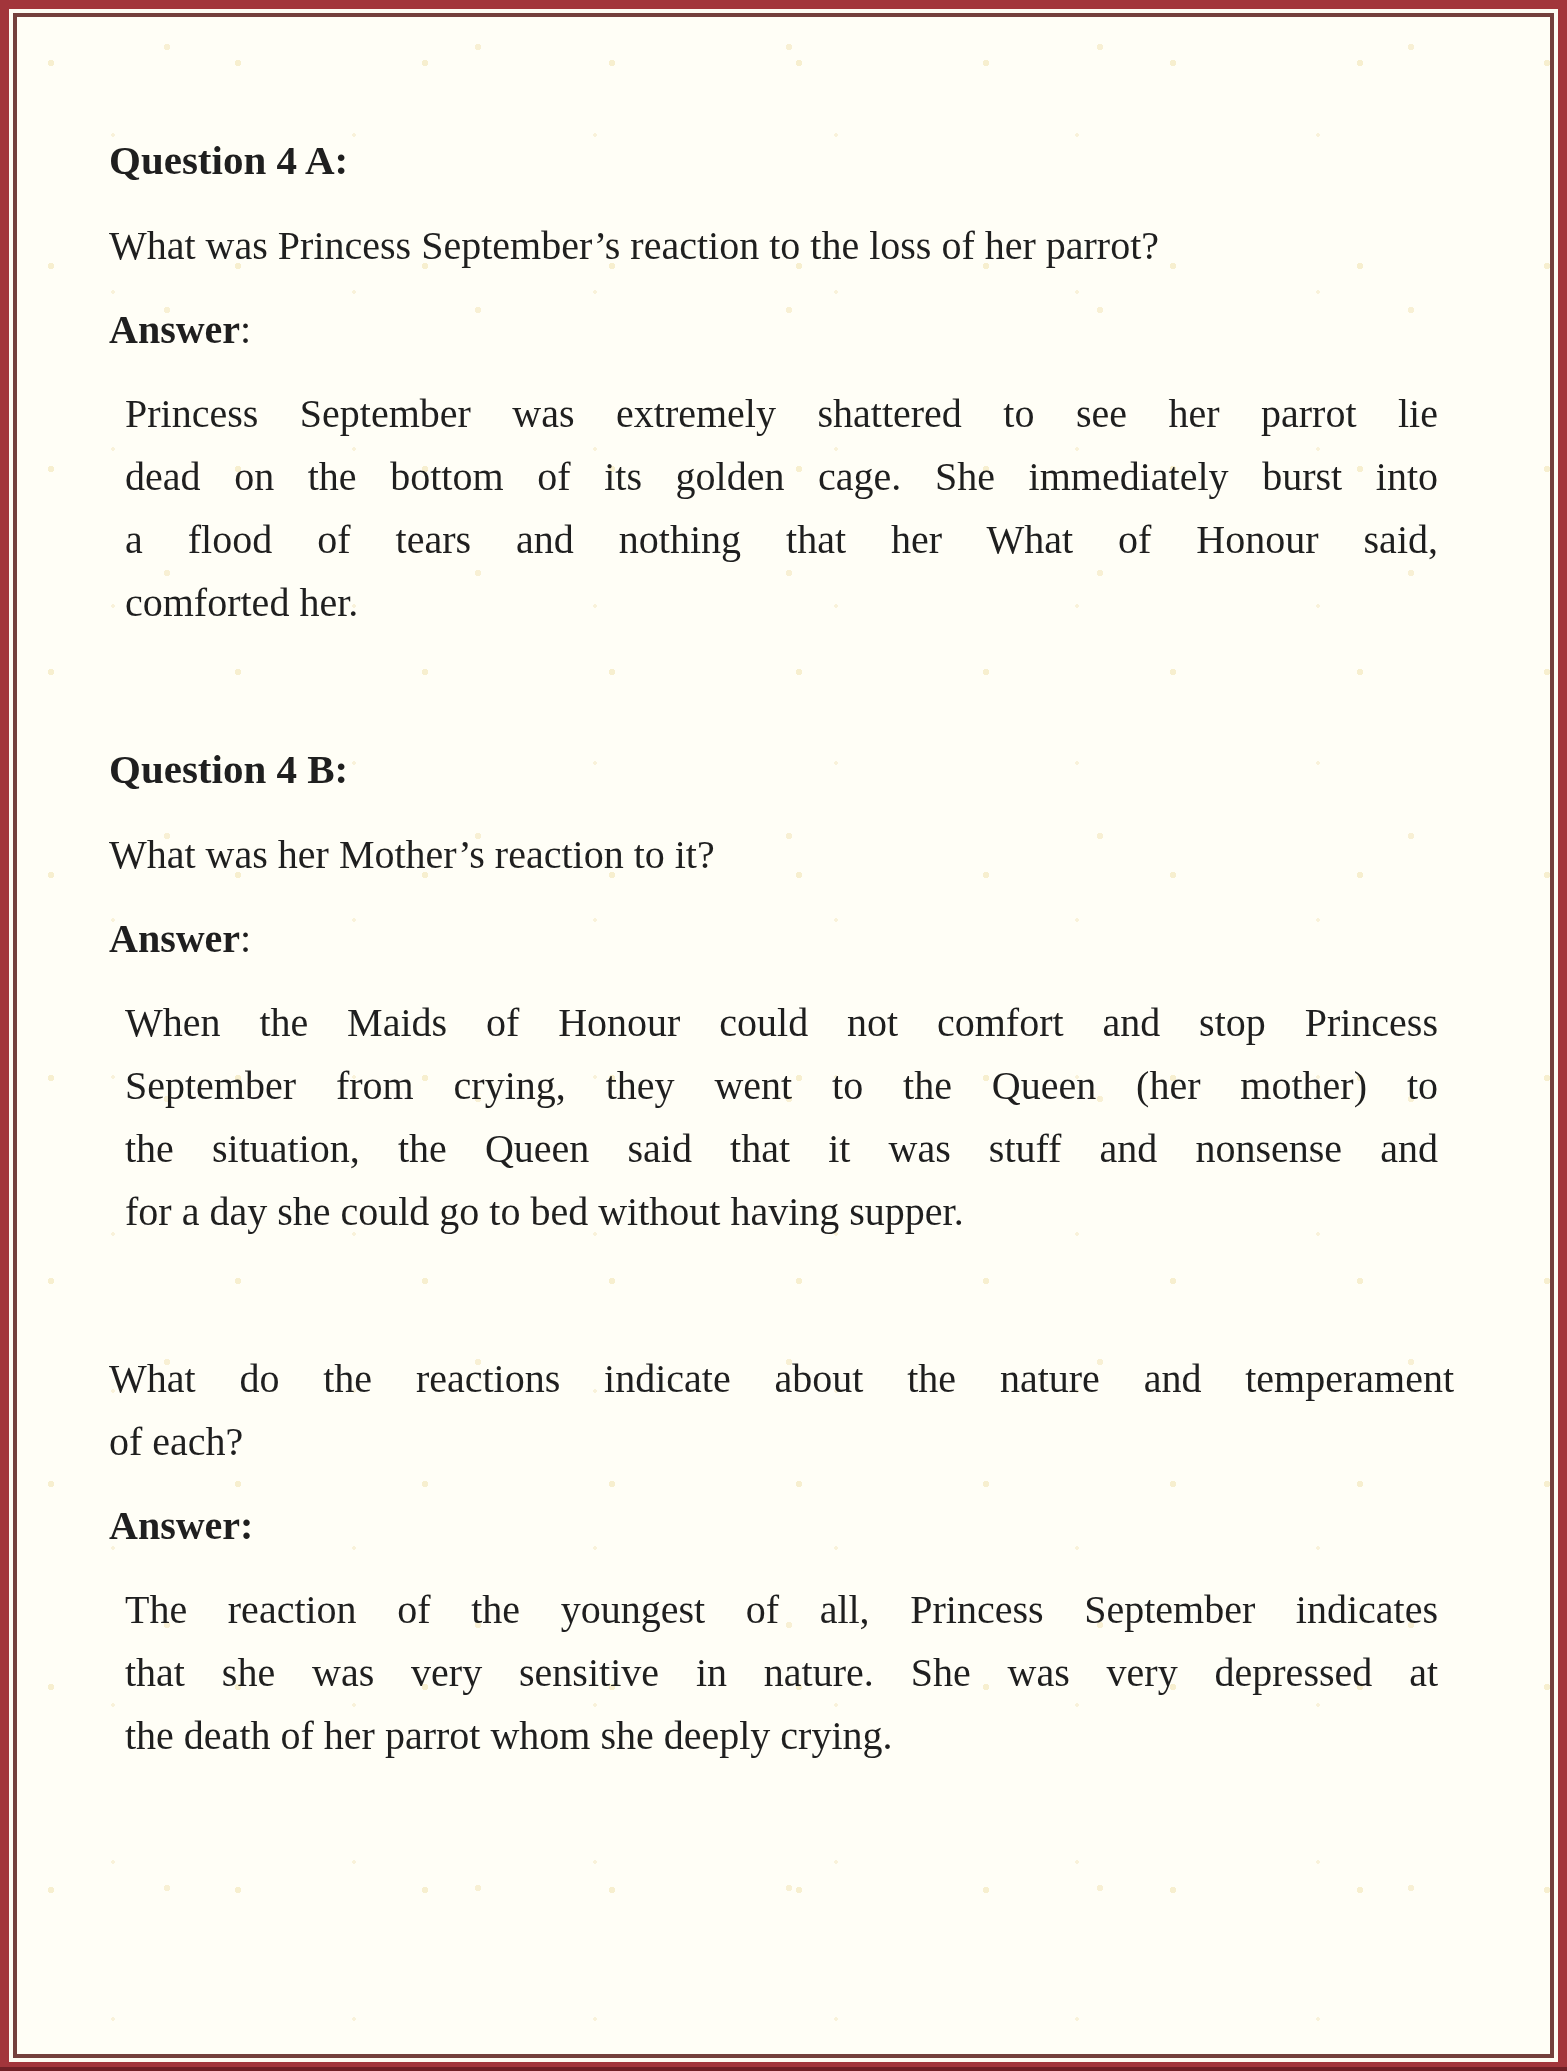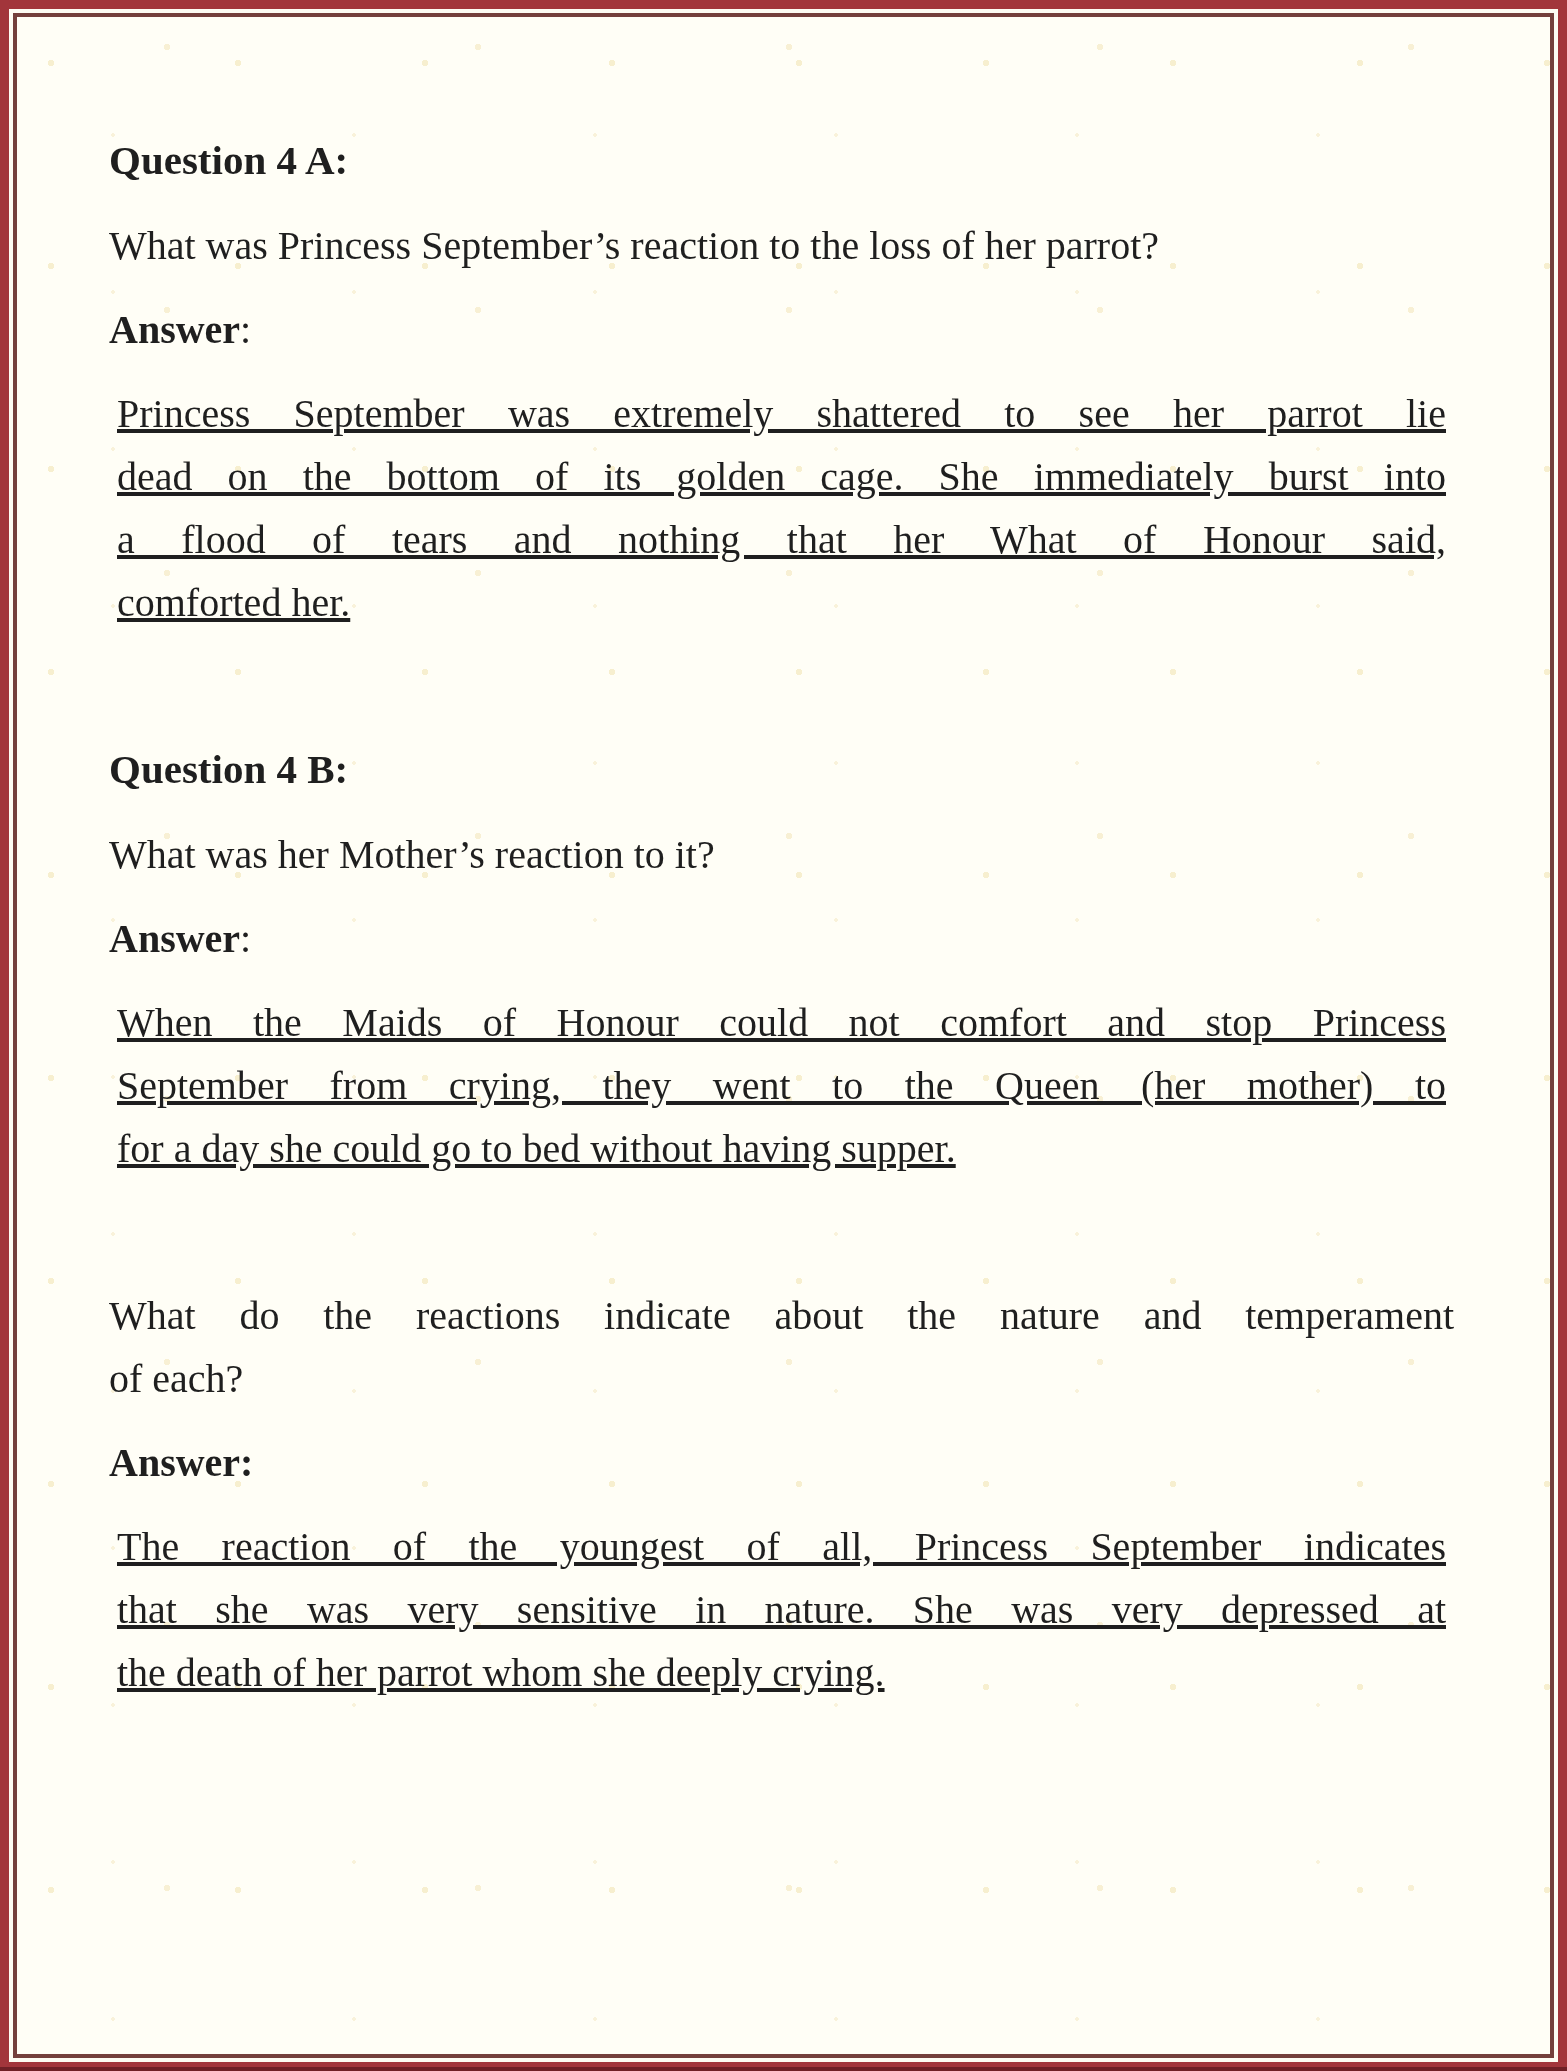--- a/index.html
+++ b/index.html
@@ -65,22 +65,21 @@
     line-height: 63px;
     margin: 0 0 21px 0;
   }
   .answer-label .colon-regular {
     font-weight: normal;
   }
   .answer-label .colon-bold {
     font-weight: bold;
   }
   .answer-block {
-    margin: 8px;
-    text-decoration: underline;
+    margin: 16px;
   }
   .line {
     line-height: 63px;
     text-align: justify;
     text-align-last: justify;
     white-space: normal;
   }
   .line.last {
     text-align: center;
     text-align-last: left;
@@ -114,20 +113,21 @@
           <h2 class="heading">Question 4 B:</h2>
           <div class="question-block">
             <div class="line last">What was her Mother’s reaction to it?</div>
           </div>
           <div class="answer-label">
             <span>Answer</span><span class="colon-regular">:</span>
           </div>
           <div class="answer-block">
             <div class="line">When the Maids of Honour could not comfort and stop Princess</div>
             <div class="line">September from crying, they went to the Queen (her mother) to</div>
+            <div class="line">the situation, the Queen said that it was stuff and nonsense and</div>
             <div class="line last">for a day she could go to bed without having supper.</div>
           </div>
         </section>
 
         <section class="qa-section">
           <div class="question-block">
             <div class="line">What do the reactions indicate about the nature and temperament</div>
             <div class="line last">of each?</div>
           </div>
           <div class="answer-label">

